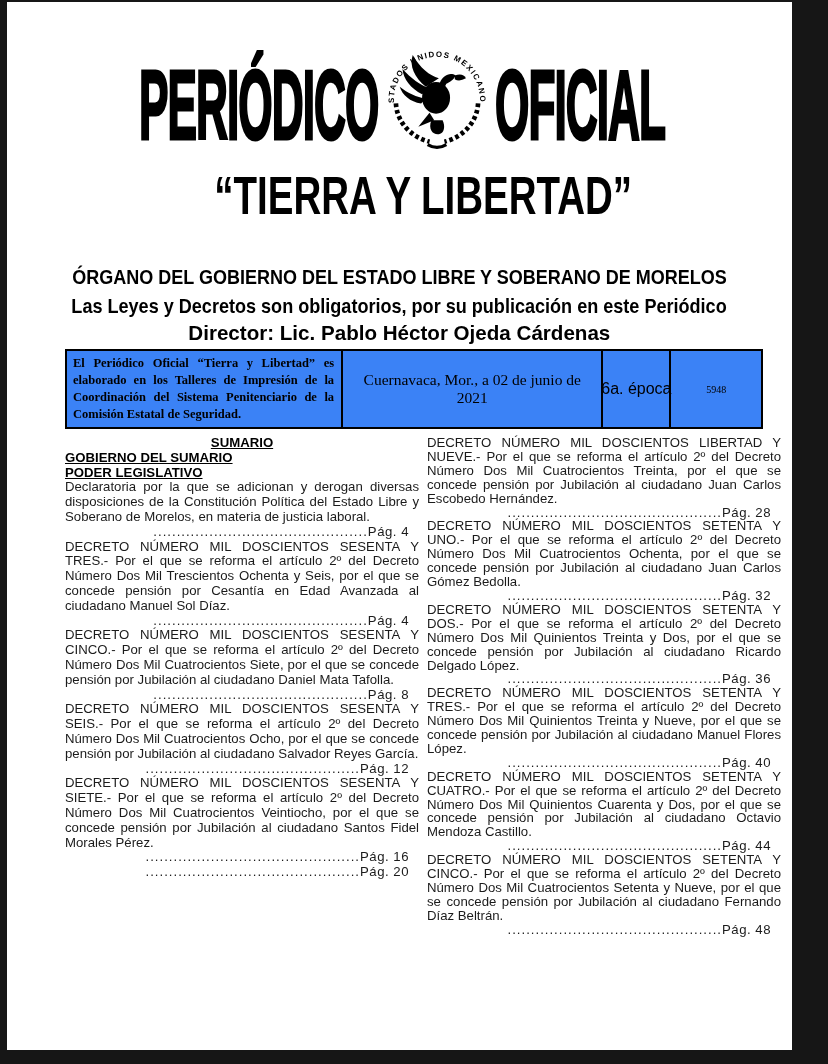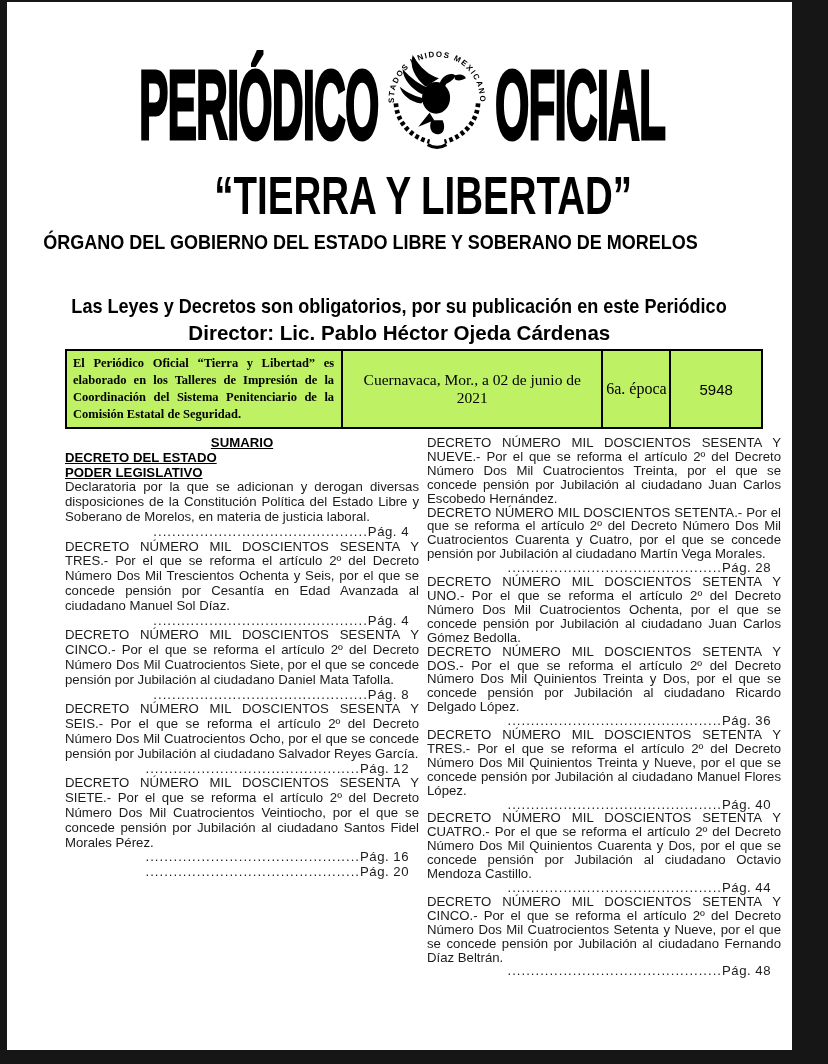--- a/index.html
+++ b/index.html
@@ -27,59 +27,59 @@
   .mast-word.wleft{transform:scale(0.48,1.06);transform-origin:right center;}
   .mast-word.wright{transform:scale(0.48,1.06);transform-origin:left center;}
   .seal{flex:0 0 auto;margin:0 2px;}
 
   
   .motto{position:absolute;top:167px;width:100%;text-align:center;padding-left:24px;}
   .motto span{
     display:inline-block;font-size:52px;line-height:1;font-weight:700;
     white-space:nowrap;transform:scale(0.74,1.04);color:#000;
   }
-  .organ{position:absolute;top:229px;width:100%;}
+  .organ{position:absolute;top:264px;width:100%;text-align:center;}
   .organ span{
     display:inline-block;font-size:20px;line-height:1.1;font-weight:700;
     white-space:nowrap;transform:scaleX(0.9);color:#000;
   }
 
   
   .notice{position:absolute;top:290px;width:100%;text-align:center;color:#000;}
   .notice .n1,.notice .n2{font-weight:700;font-size:21px;line-height:27px;}
   .notice .n1 span,.notice .n2 span{display:inline-block;white-space:nowrap;}
   .notice .n1 span{transform:scaleX(0.86);}
   .notice .n2 span{transform:scaleX(0.98);}
 
   
   .infobox{
     position:absolute;top:347px;left:58px;width:698px;height:80px;
-    border:2.5px solid #000;display:flex;box-sizing:border-box;background:#bef264;
+    border:2.5px solid #000;display:flex;box-sizing:border-box;background:#3b82f6;
   }
   .infobox .cell{box-sizing:border-box;}
   .c1{
     width:39.5%;padding:4px 7px 4px 6px;
     font-family:"Liberation Serif",serif;font-weight:700;
     font-size:12.5px;line-height:1.35;text-align:justify;color:#000;
   }
   .c2{
     width:37.5%;border-left:2.5px solid #000;
     display:flex;align-items:center;justify-content:center;
     font-family:"Liberation Serif",serif;font-size:15.5px;color:#000;
     padding:0 20px;text-align:center;
   }
   .c3{
     width:9.8%;border-left:2.5px solid #000;
     display:flex;align-items:center;justify-content:center;
-    font-size:16px;color:#000;white-space:nowrap;font-family:Liberation Serif, serif;
+    font-size:16px;color:#000;white-space:nowrap;
   }
   .c4{
     flex:1;border-left:2.5px solid #000;
     display:flex;align-items:center;justify-content:center;
-    font-family:Liberation Sans, sans-serif;font-size:15px;color:#000;
+    font-family:Liberation Serif, serif;font-size:10px;color:#000;
   }
 
   
   .columns{
     position:absolute;top:434px;left:58px;width:726px;
     display:flex;gap:8px;
   }
   .col{width:354px;font-size:13.2px;text-align:justify;color:#1b1b1b;}
   .col-left{line-height:14.8px;}
   .col-right{line-height:13.9px;}
@@ -140,21 +140,21 @@
     <div class="cell c1">El Periódico Oficial “Tierra y Libertad” es elaborado en los Talleres de Impresión de la Coordinación del Sistema Penitenciario de la Comisión Estatal de Seguridad.</div>
     <div class="cell c2">Cuernavaca, Mor., a 02 de junio de 2021</div>
     <div class="cell c3">6a. época</div>
     <div class="cell c4">5948</div>
   </div>
 
   <div class="columns">
 
     <div class="col col-left">
       <div class="sumario">SUMARIO</div>
-      <div class="sechead">DECRETO DEL ESTADO</div>
+      <div class="sechead">GOBIERNO DEL SUMARIO</div>
       <div class="sechead">PODER LEGISLATIVO</div>
 
       <div class="entry">
         <div class="etext">Declaratoria por la que se adicionan y derogan diversas disposiciones de la Constitución Política del Estado Libre y Soberano de Morelos, en materia de justicia laboral.</div>
         <div class="pageline"><span class="dots">..............................................</span><span>Pág. 4</span></div>
       </div>
       <div class="entry">
         <div class="etext">DECRETO NÚMERO MIL DOSCIENTOS SESENTA Y TRES.- Por el que se reforma el artículo 2º del Decreto Número Dos Mil Trescientos Ochenta y Seis, por el que se concede pensión por Cesantía en Edad Avanzada al ciudadano Manuel Sol Díaz.</div>
         <div class="pageline"><span class="dots">..............................................</span><span>Pág. 4</span></div>
       </div>
@@ -170,28 +170,28 @@
         <div class="etext">DECRETO NÚMERO MIL DOSCIENTOS SESENTA Y SIETE.- Por el que se reforma el artículo 2º del Decreto Número Dos Mil Cuatrocientos Veintiocho, por el que se concede pensión por Jubilación al ciudadano Santos Fidel Morales Pérez.</div>
         <div class="pageline"><span class="dots">..............................................</span><span>Pág. 16</span></div>
       </div>
       <div class="entry">
         <div class="pageline"><span class="dots">..............................................</span><span>Pág. 20</span></div>
       </div>
     </div>
 
     <div class="col col-right">
       <div class="entry">
-        <div class="etext">DECRETO NÚMERO MIL DOSCIENTOS SESENTA Y NUEVE.- Por el que se reforma el artículo 2º del Decreto Número Dos Mil Cuatrocientos Treinta, por el que se concede pensión por Jubilación al ciudadano Juan Carlos Escobedo Hernández.</div>
-      </div>
-      <div class="entry">
-        <div class="etext">DECRETO NÚMERO MIL DOSCIENTOS SETENTA.- Por el que se reforma el artículo 2º del Decreto Número Dos Mil Cuatrocientos Cuarenta y Cuatro, por el que se concede pensión por Jubilación al ciudadano Martín Vega Morales.</div>
+        <div class="etext">DECRETO NÚMERO MIL DOSCIENTOS LIBERTAD Y NUEVE.- Por el que se reforma el artículo 2º del Decreto Número Dos Mil Cuatrocientos Treinta, por el que se concede pensión por Jubilación al ciudadano Juan Carlos Escobedo Hernández.</div>
+      </div>
+      <div class="entry">
         <div class="pageline"><span class="dots">..............................................</span><span>Pág. 28</span></div>
       </div>
       <div class="entry">
         <div class="etext">DECRETO NÚMERO MIL DOSCIENTOS SETENTA Y UNO.- Por el que se reforma el artículo 2º del Decreto Número Dos Mil Cuatrocientos Ochenta, por el que se concede pensión por Jubilación al ciudadano Juan Carlos Gómez Bedolla.</div>
+        <div class="pageline"><span class="dots">..............................................</span><span>Pág. 32</span></div>
       </div>
       <div class="entry">
         <div class="etext">DECRETO NÚMERO MIL DOSCIENTOS SETENTA Y DOS.- Por el que se reforma el artículo 2º del Decreto Número Dos Mil Quinientos Treinta y Dos, por el que se concede pensión por Jubilación al ciudadano Ricardo Delgado López.</div>
         <div class="pageline"><span class="dots">..............................................</span><span>Pág. 36</span></div>
       </div>
       <div class="entry">
         <div class="etext">DECRETO NÚMERO MIL DOSCIENTOS SETENTA Y TRES.- Por el que se reforma el artículo 2º del Decreto Número Dos Mil Quinientos Treinta y Nueve, por el que se concede pensión por Jubilación al ciudadano Manuel Flores López.</div>
         <div class="pageline"><span class="dots">..............................................</span><span>Pág. 40</span></div>
       </div>
       <div class="entry">

